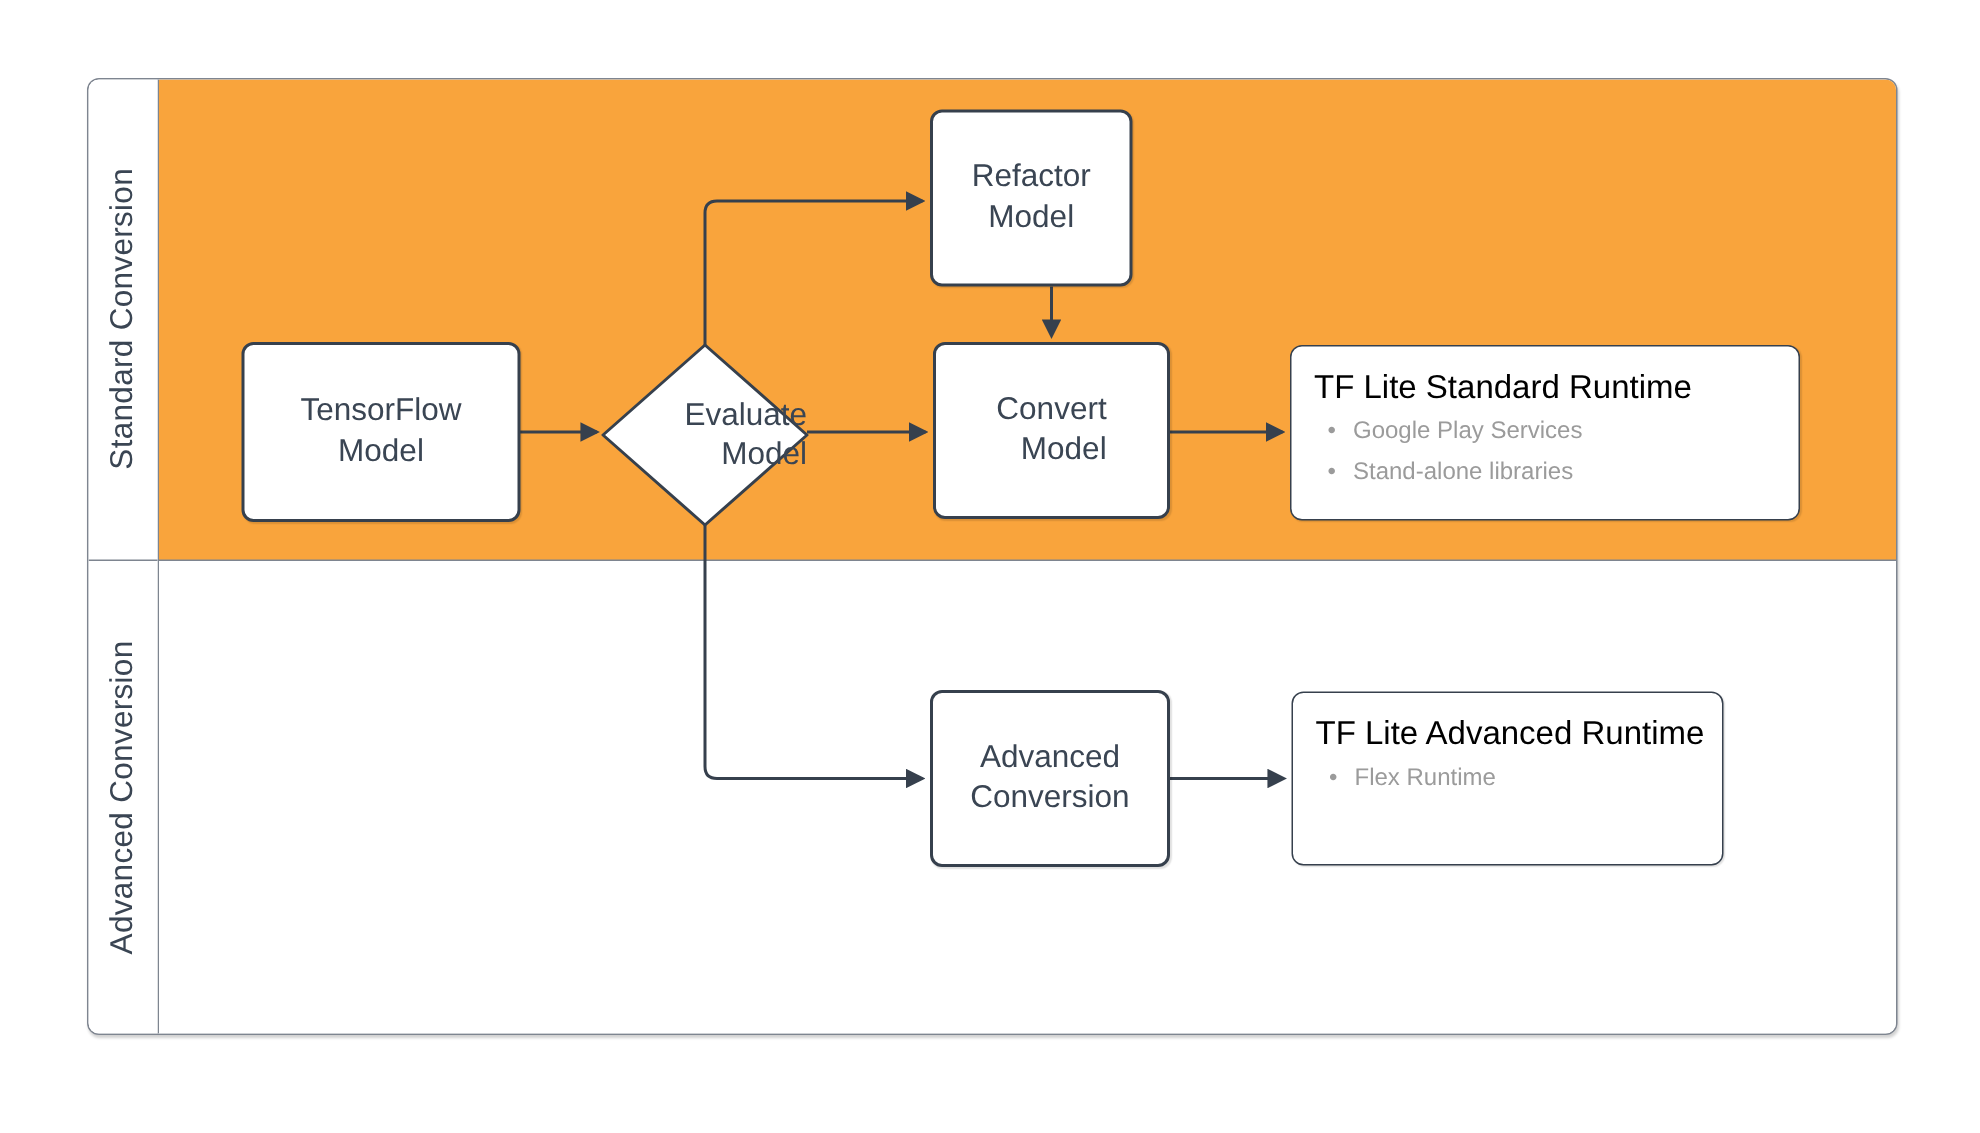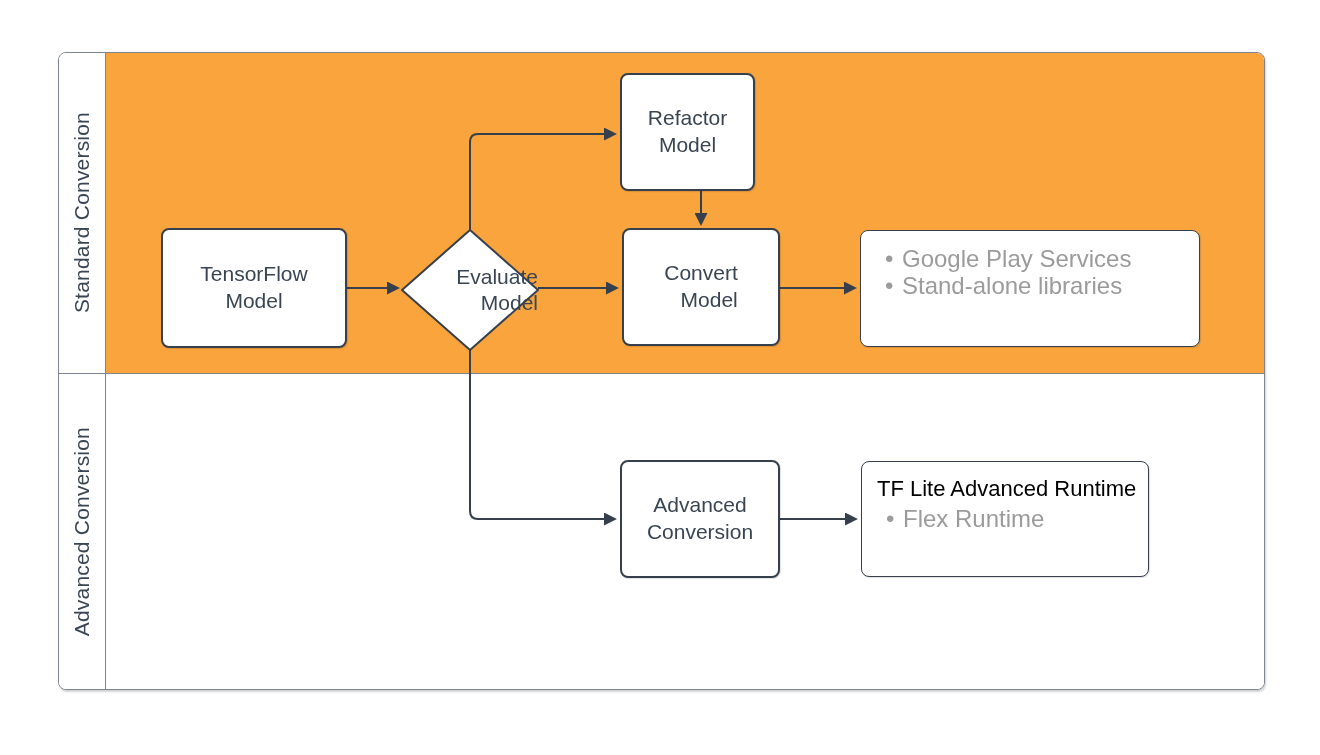--- a/index.html
+++ b/index.html
@@ -61,21 +61,21 @@
   
   .runtime{
     position:absolute;background:#FFFFFF;border:1.5px solid var(--stroke);border-radius:8px;
     padding:14px 10px 10px 15px;box-shadow:1px 1px 1px rgba(0,0,0,0.12);
   }
   #node-rt-standard{left:860px;top:230px;width:340px;height:117px;}
   #node-rt-advanced{left:861px;top:461px;width:288px;height:116px;}
   .runtime-title{font-size:22px;line-height:26px;color:var(--title);margin-bottom:3px;}
   .runtime-bullets{list-style:none;}
   .runtime-bullets li{
-    font-size:24px;line-height:27px;color:var(--bullet);padding-left:26px;position:relative;
+    font-size:16px;line-height:27px;color:var(--bullet);padding-left:26px;position:relative;
   }
   .runtime-bullets li::before{
     content:"\2022";position:absolute;left:9px;color:var(--bullet);
   }
 </style>
 </head>
 <body>
 
 <div class="canvas">
 
@@ -129,20 +129,21 @@
 
   <div class="node" id="node-advconv">
     <span class="node-label">Advanced
 Conversion</span>
   </div>
 
   <div class="diamond-label">Evaluate
 Model</div>
 
   <div class="runtime" id="node-rt-standard">
+    <div class="runtime-title">TF Lite Standard Runtime</div>
     <ul class="runtime-bullets">
       <li>Google Play Services</li>
       <li>Stand-alone libraries</li>
     </ul>
   </div>
 
   <div class="runtime" id="node-rt-advanced">
     <div class="runtime-title">TF Lite Advanced Runtime</div>
     <ul class="runtime-bullets">
       <li>Flex Runtime</li>

